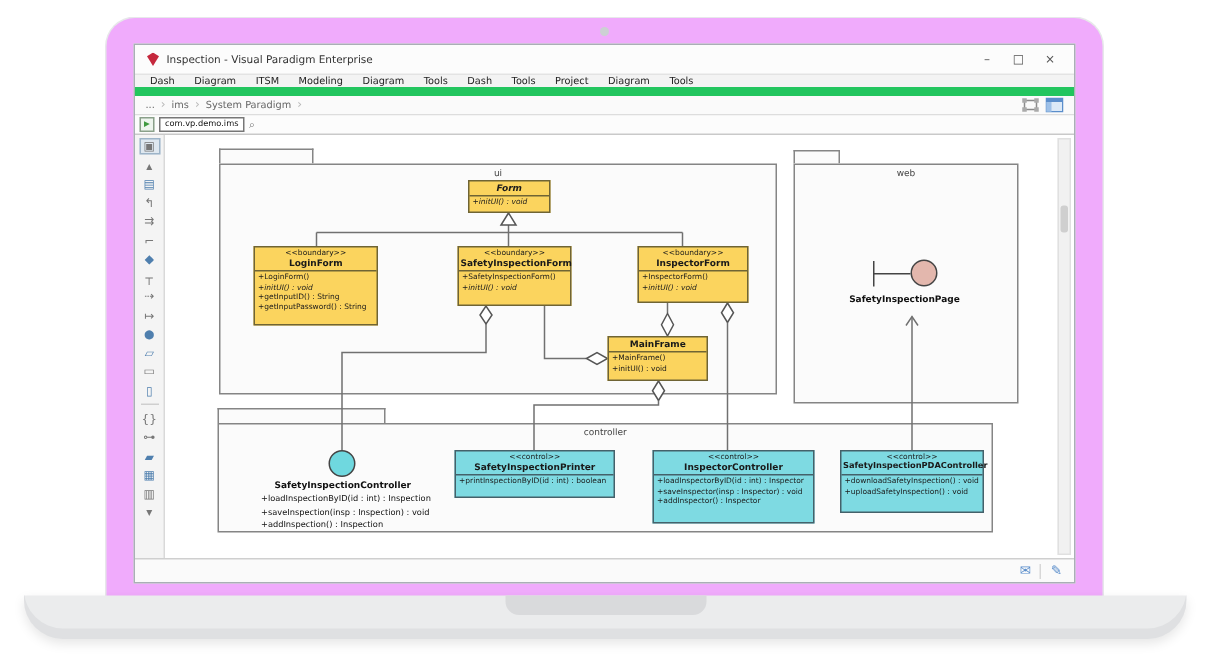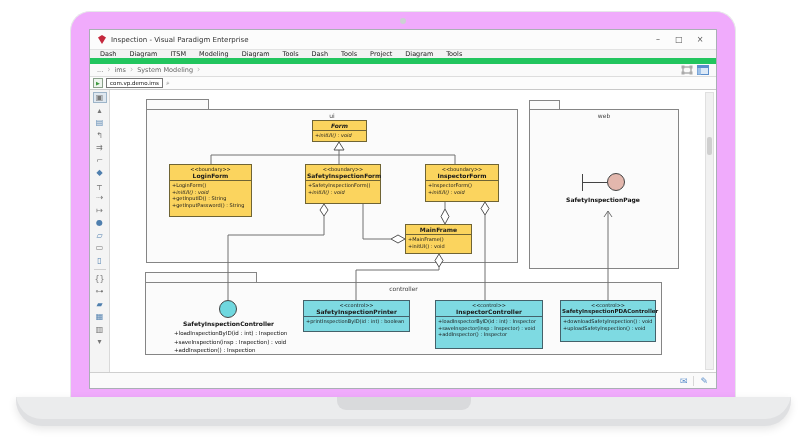--- a/index.html
+++ b/index.html
@@ -105,21 +105,21 @@
         <span class="menu-item">Project</span>
         <span class="menu-item">Diagram</span>
         <span class="menu-item">Tools</span>
       </div>
 
       <div class="breadcrumbbar">
         <span class="crumb">...</span>
         <span class="crumb-sep">›</span>
         <span class="crumb">ims</span>
         <span class="crumb-sep">›</span>
-        <span class="crumb">System Modeling</span>
+        <span class="crumb">System Paradigm</span>
         <span class="crumb-sep">›</span>
         <span class="bc-spacer"></span>
         <svg class="bc-icon" viewBox="0 0 12 10">
           <rect x="2" y="2" width="8" height="6" fill="none" stroke="#8a8a8a" stroke-width="1"></rect>
           <rect x="0.5" y="0.5" width="3" height="3" fill="#aaa"></rect>
             <rect x="8.5" y="0.5" width="3" height="3" fill="#aaa"></rect>
           <rect x="0.5" y="6.5" width="3" height="3" fill="#aaa"></rect>
             <rect x="8.5" y="6.5" width="3" height="3" fill="#aaa"></rect>
         </svg>
         <svg class="bc-icon" viewBox="0 0 12 10">

